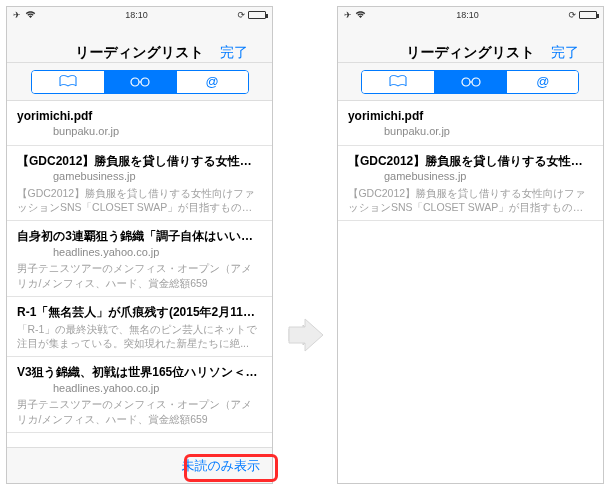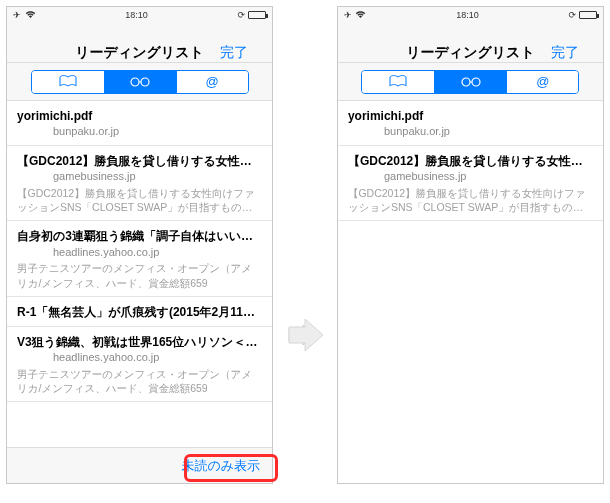--- a/index.html
+++ b/index.html
@@ -84,20 +84,21 @@
           <div class="item-domain">gamebusiness.jp</div>
           <div class="item-desc">【GDC2012】勝負服を貸し借りする女性向けファッションSNS「CLOSET SWAP」が目指すもの 20...</div>
         </div>
         <div class="item">
           <div class="item-title">自身初の3連覇狙う錦織「調子自体はいい感じ」 ...</div>
           <div class="item-domain">headlines.yahoo.co.jp</div>
           <div class="item-desc">男子テニスツアーのメンフィス・オープン（アメリカ/メンフィス、ハード、賞金総額659</div>
         </div>
         <div class="item">
           <div class="item-title">R-1「無名芸人」が爪痕残す(2015年2月11日(水)...</div>
+          <div class="item-desc">「R-1」の最終決戦で、無名のピン芸人にネットで注目が集まっている。突如現れた新星たちに絶...</div>
         </div>
         <div class="item">
           <div class="item-title">V3狙う錦織、初戦は世界165位ハリソン＜男子テ...</div>
           <div class="item-domain">headlines.yahoo.co.jp</div>
           <div class="item-desc">男子テニスツアーのメンフィス・オープン（アメリカ/メンフィス、ハード、賞金総額659</div>
         </div>
       </div>
     <div class="footer">
       <span class="footer-link">未読のみ表示</span>
     </div>

